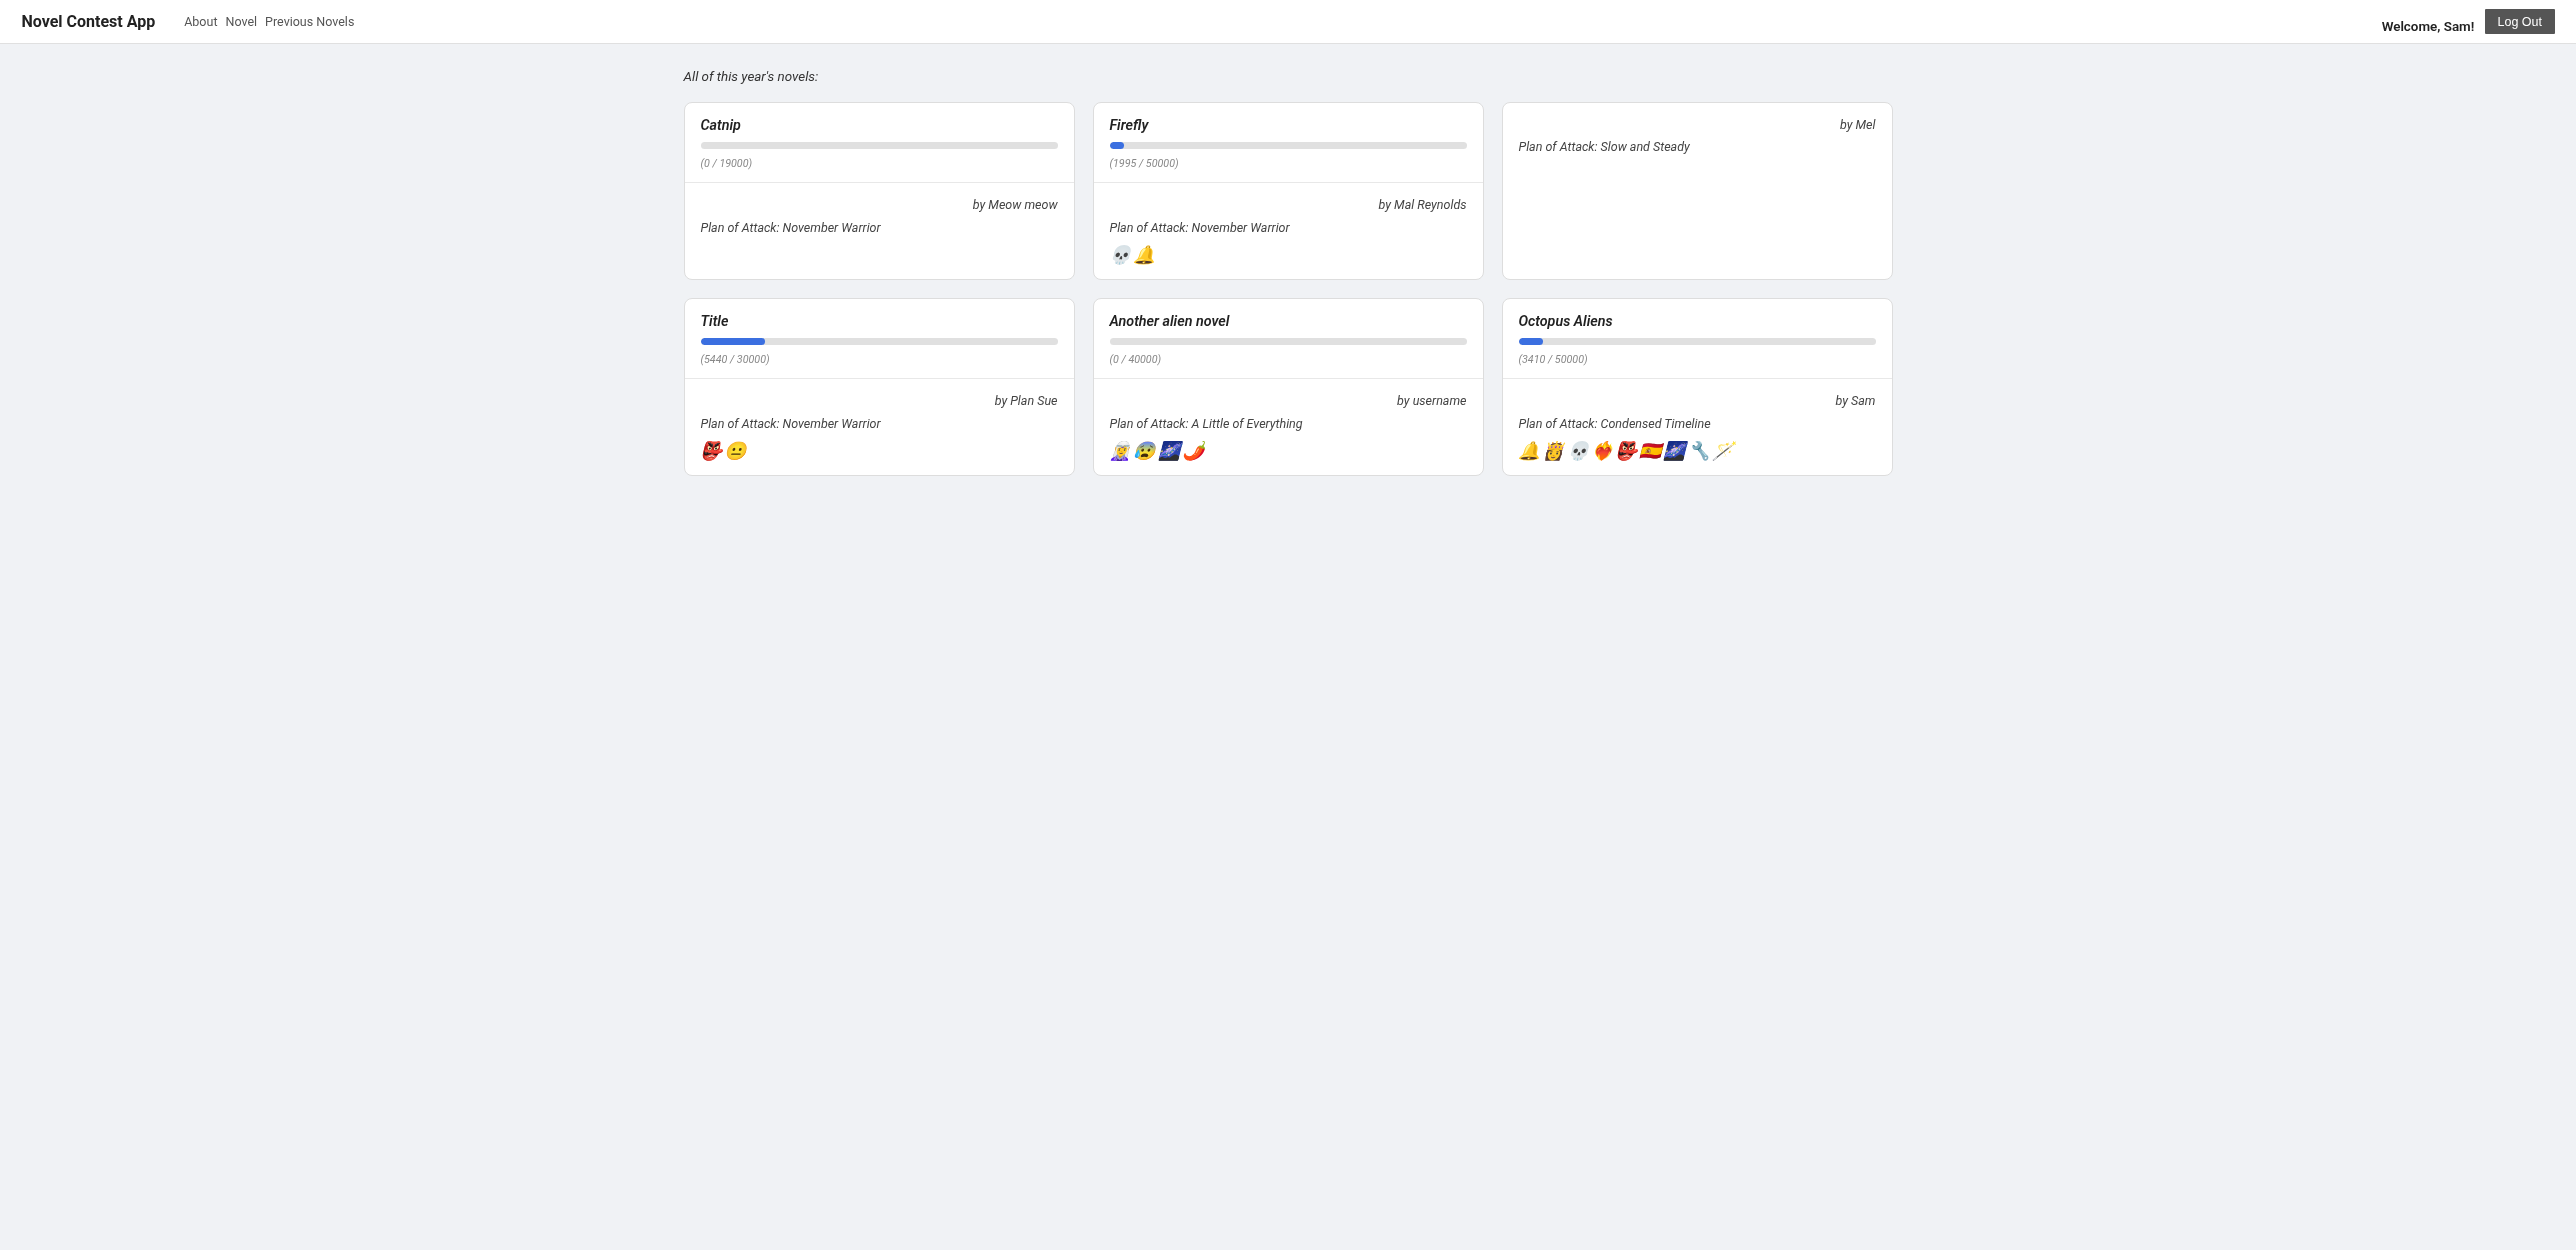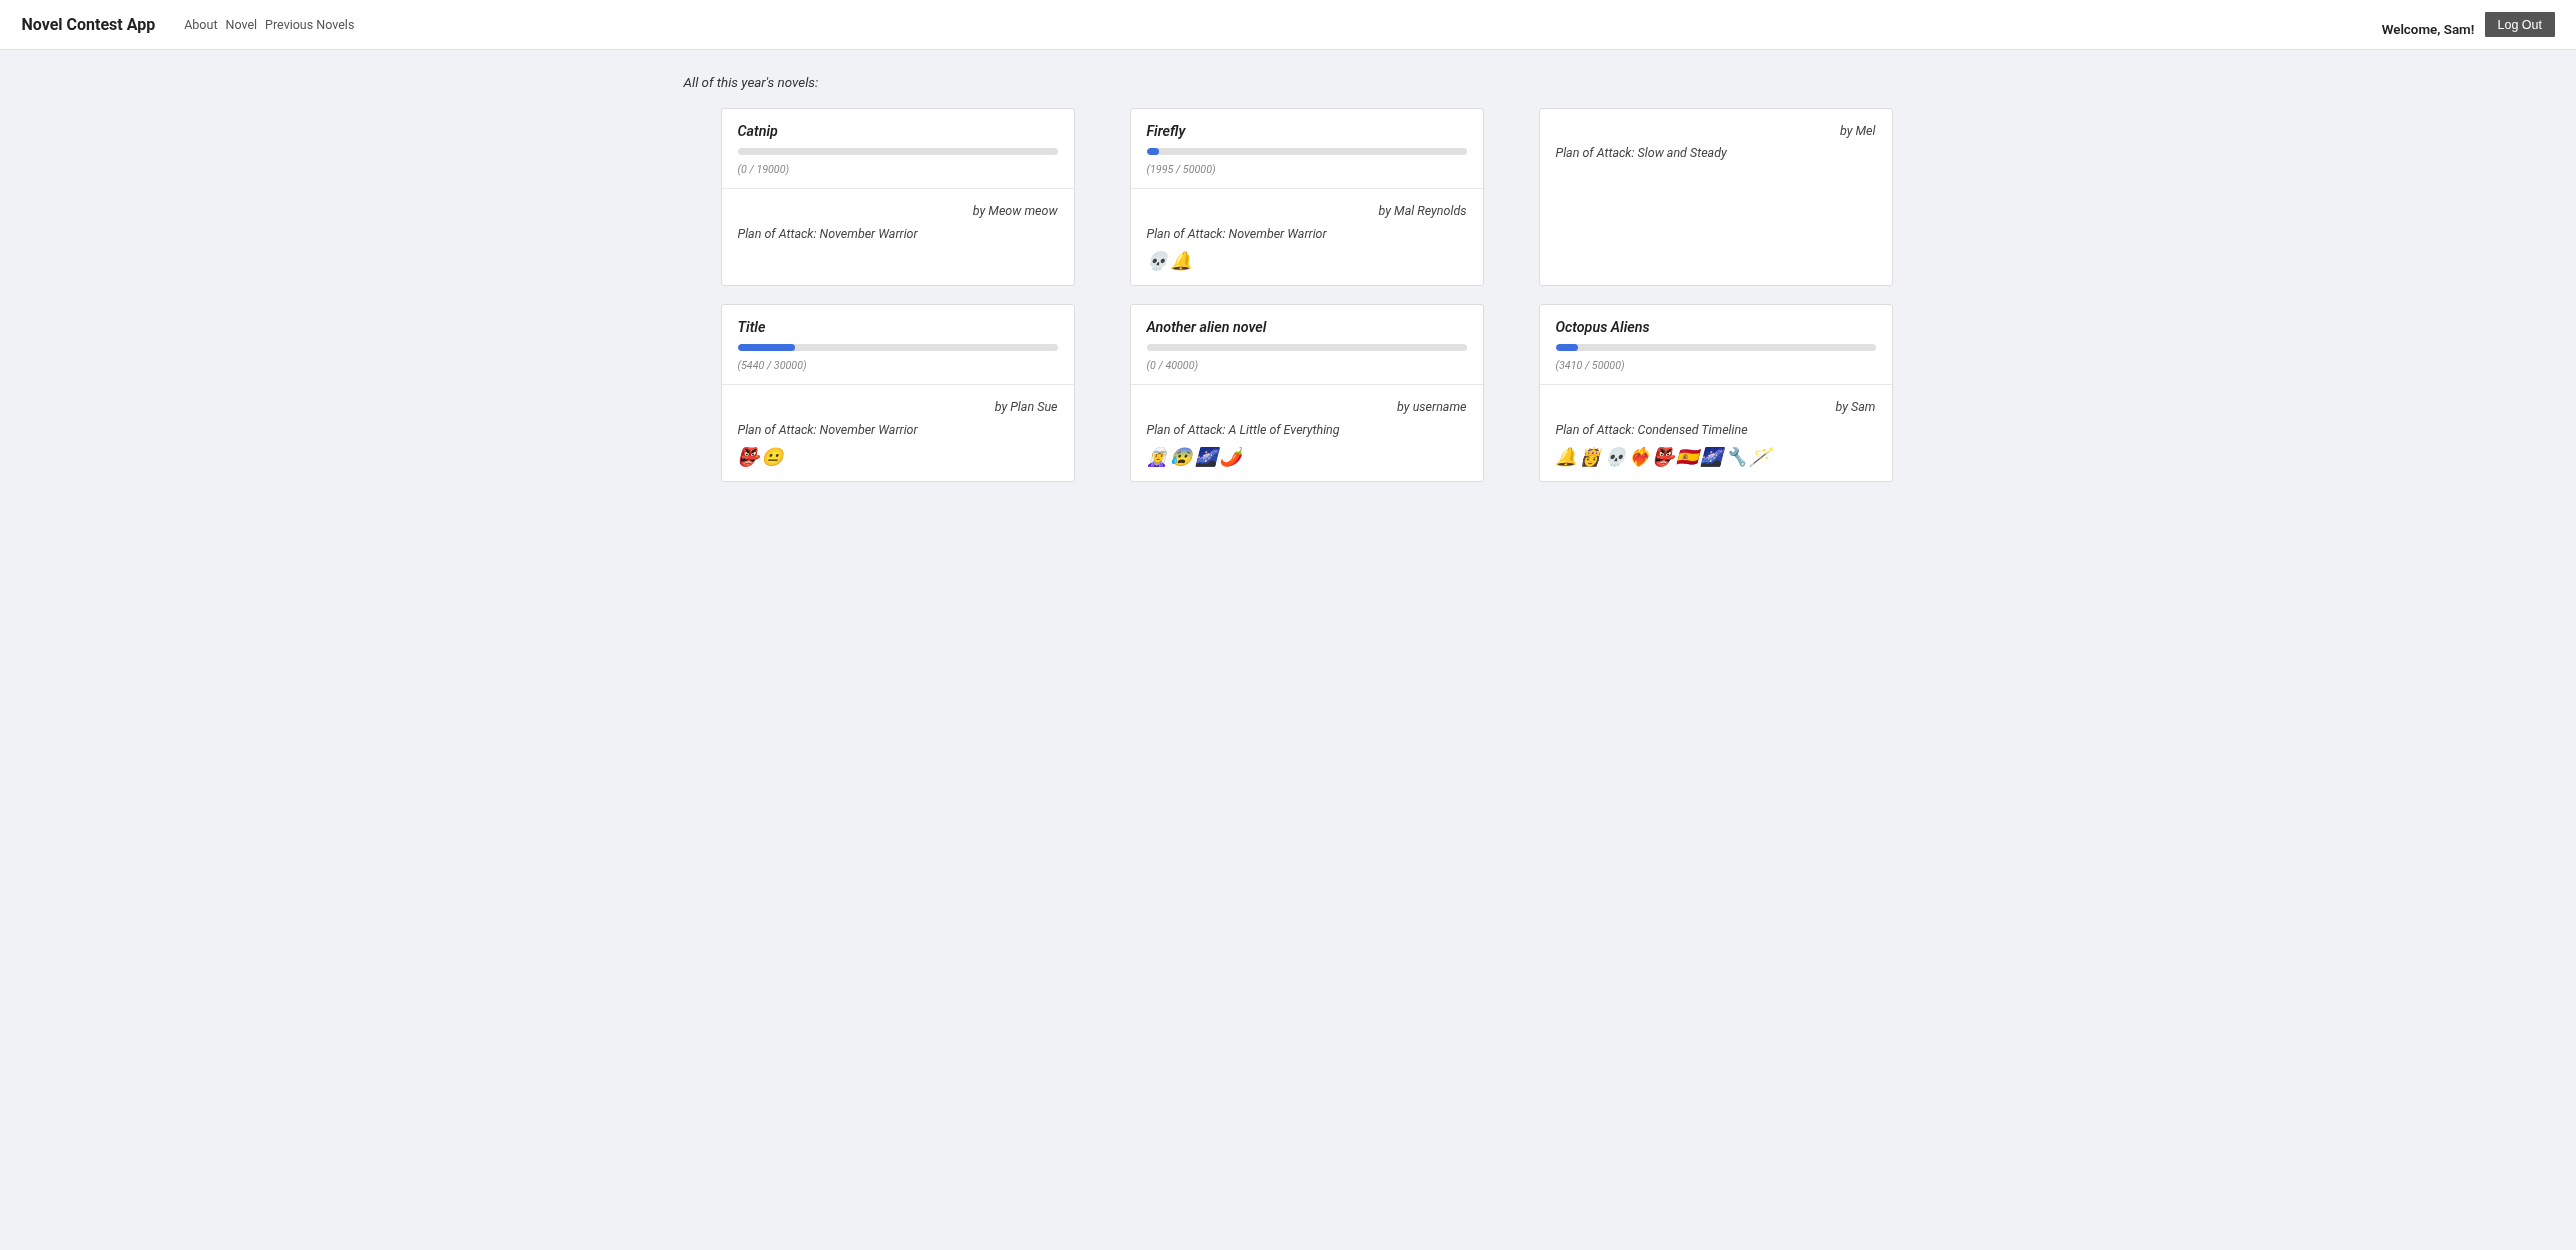--- a/index.html
+++ b/index.html
@@ -9,21 +9,21 @@
       color: #222;
       font-size: 12.5px;
     }
     
     .navbar {
       display: flex;
       align-items: center;
       background: #fff;
       border-bottom: 0.9px solid #e0e0e0;
       padding: 0 21.5px;
-      height: 50px;
+      height: 44px;
       position: sticky;
       top: 0;
       z-index: 10;
     }
     .nav-brand {
       font-size: 16px;
       font-weight: 700;
       margin-right: 29px;
       white-space: nowrap;
     }
@@ -75,23 +75,22 @@
     .novels-grid {
       display: grid;
       grid-template-columns: repeat(3, 1fr);
       gap: 18px;
     }
 
     
     .novel-card {
       background: #fff;
       border: 0.9px solid #ddd;
-      border-radius: 3px;
+      border-radius: 8px;
       overflow: hidden;
-      margin-left: 37px;
     }
     .card-top {
       padding: 14.3px 16px 12.5px;
       border-bottom: 0.9px solid #e8e8e8;
     }
     .card-title {
       font-size: 14.3px;
       font-weight: 600;
       margin-bottom: 9px;
     }

